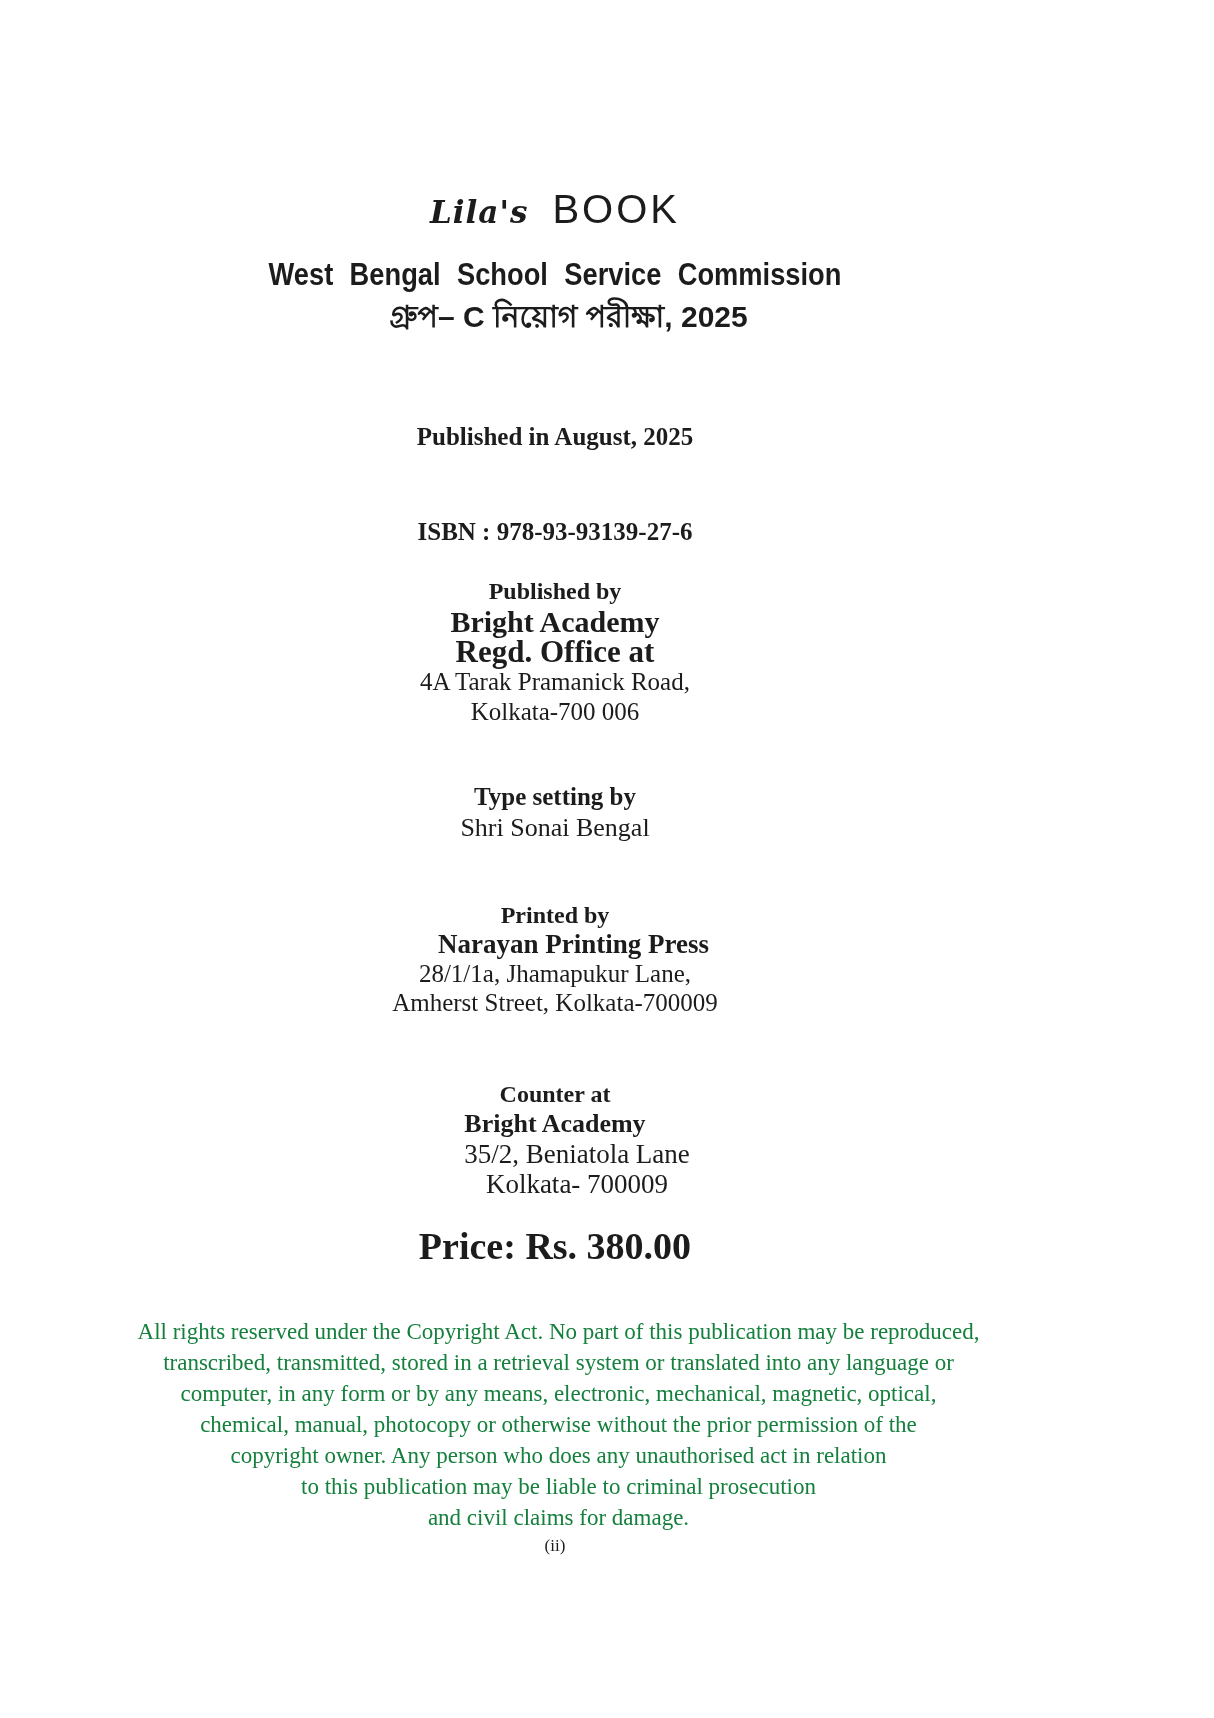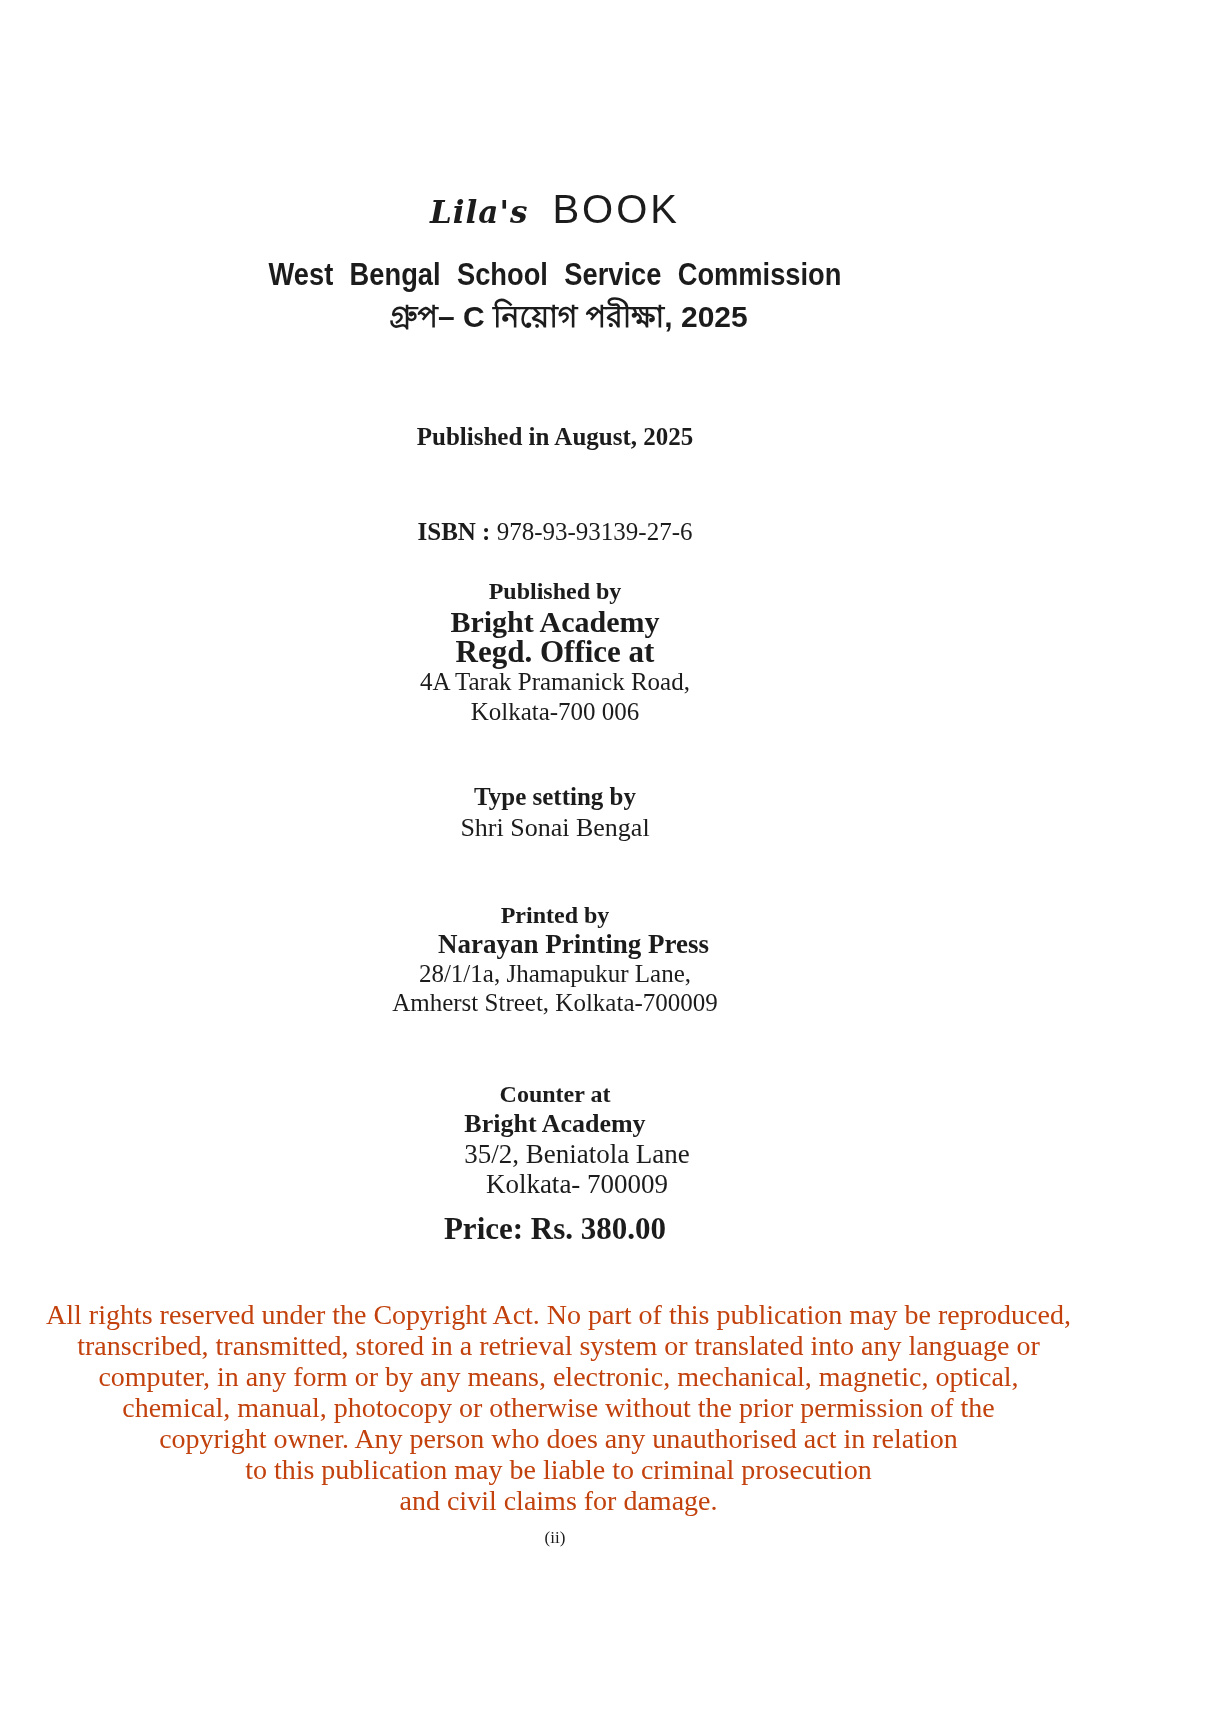--- a/index.html
+++ b/index.html
@@ -67,21 +67,21 @@
     font-weight: bold;
     font-size: 25px;
     line-height: 30px;
   }
   .isbn-line {
     margin-top: 65px;
     font-size: 25px;
     line-height: 30px;
   }
   .isbn-label { font-weight: bold; }
-  .isbn-value { font-weight: normal; }
+  .isbn-value { font-weight: bold; }
 
   
   .block { line-height: 30px; font-size: 25px; }
   .block .heading   { font-weight: bold; font-size: 24px; }
   .block .name      { font-weight: bold; font-size: 30px; line-height: 31px; }
   .block .sub-label { font-weight: bold; font-size: 31px; }
   .block .addr      { font-weight: normal; font-size: 25px; }
 
   .publisher-block { margin-top: 29px; }
 
@@ -90,37 +90,37 @@
   .typeset-block .name { font-weight: normal; font-size: 26px; line-height: 32px; }
 
   .printer-block { margin-top: 57px; line-height: 29px; }
   .printer-block .name { font-size: 27px; line-height: 29px; padding-left: 37px; }
 
   .counter-block { margin-top: 62px; }
   .counter-block .name { font-size: 26px; line-height: 30px; }
   .counter-block .addr { font-size: 27px; padding-left: 44px; }
 
   .price-line {
-    margin-top: 14px;
+    margin-top: 31px;
     font-weight: bold;
-    font-size: 31px;
+    font-size: 38px;
     line-height: 32px;
   }
 
   
   .copyright-block {
     margin-top: 54px;
-    font-size: 28px;
+    font-size: 23px;
     line-height: 31px;
-    color: #c2410c;
+    color: #15803d;
     margin-left: 7px;
   }
 
   .page-number {
-    margin-top: 11px;
+    margin-top: 2px;
     font-size: 17px;
     line-height: 22px;
   }
 </style>
 </head>
 <body>
 
 <div class="page">
 
   <div class="logo-block">

